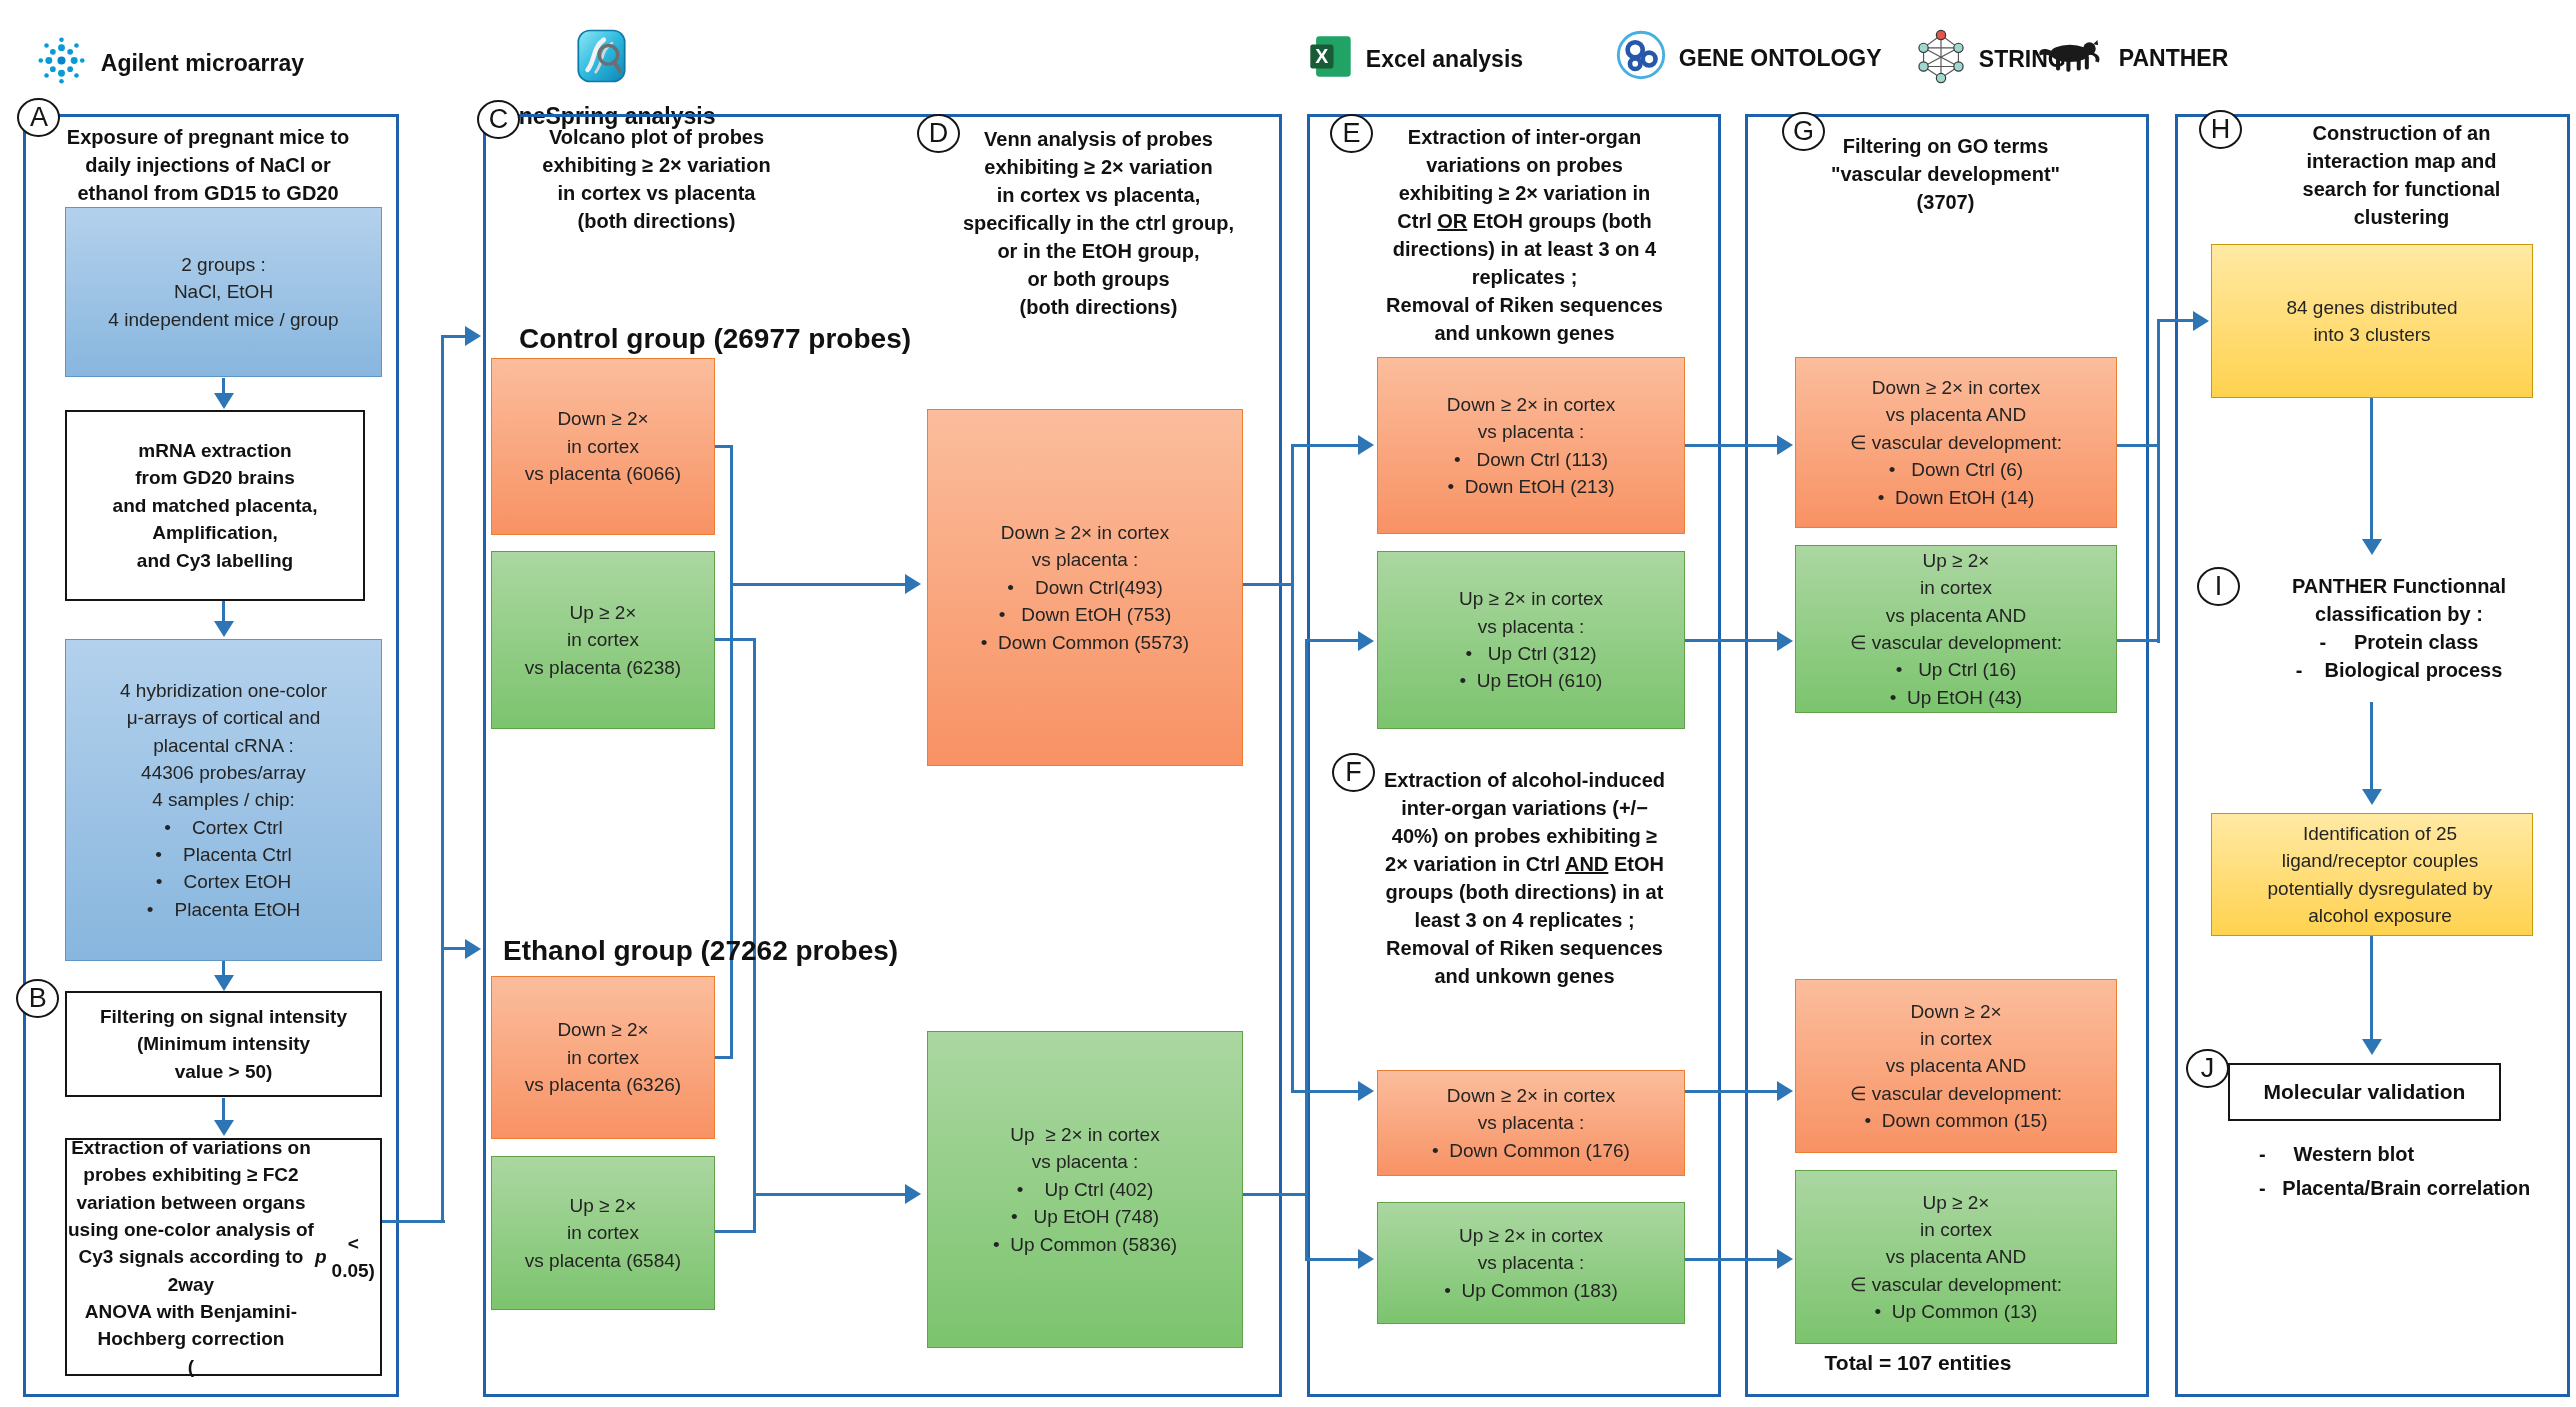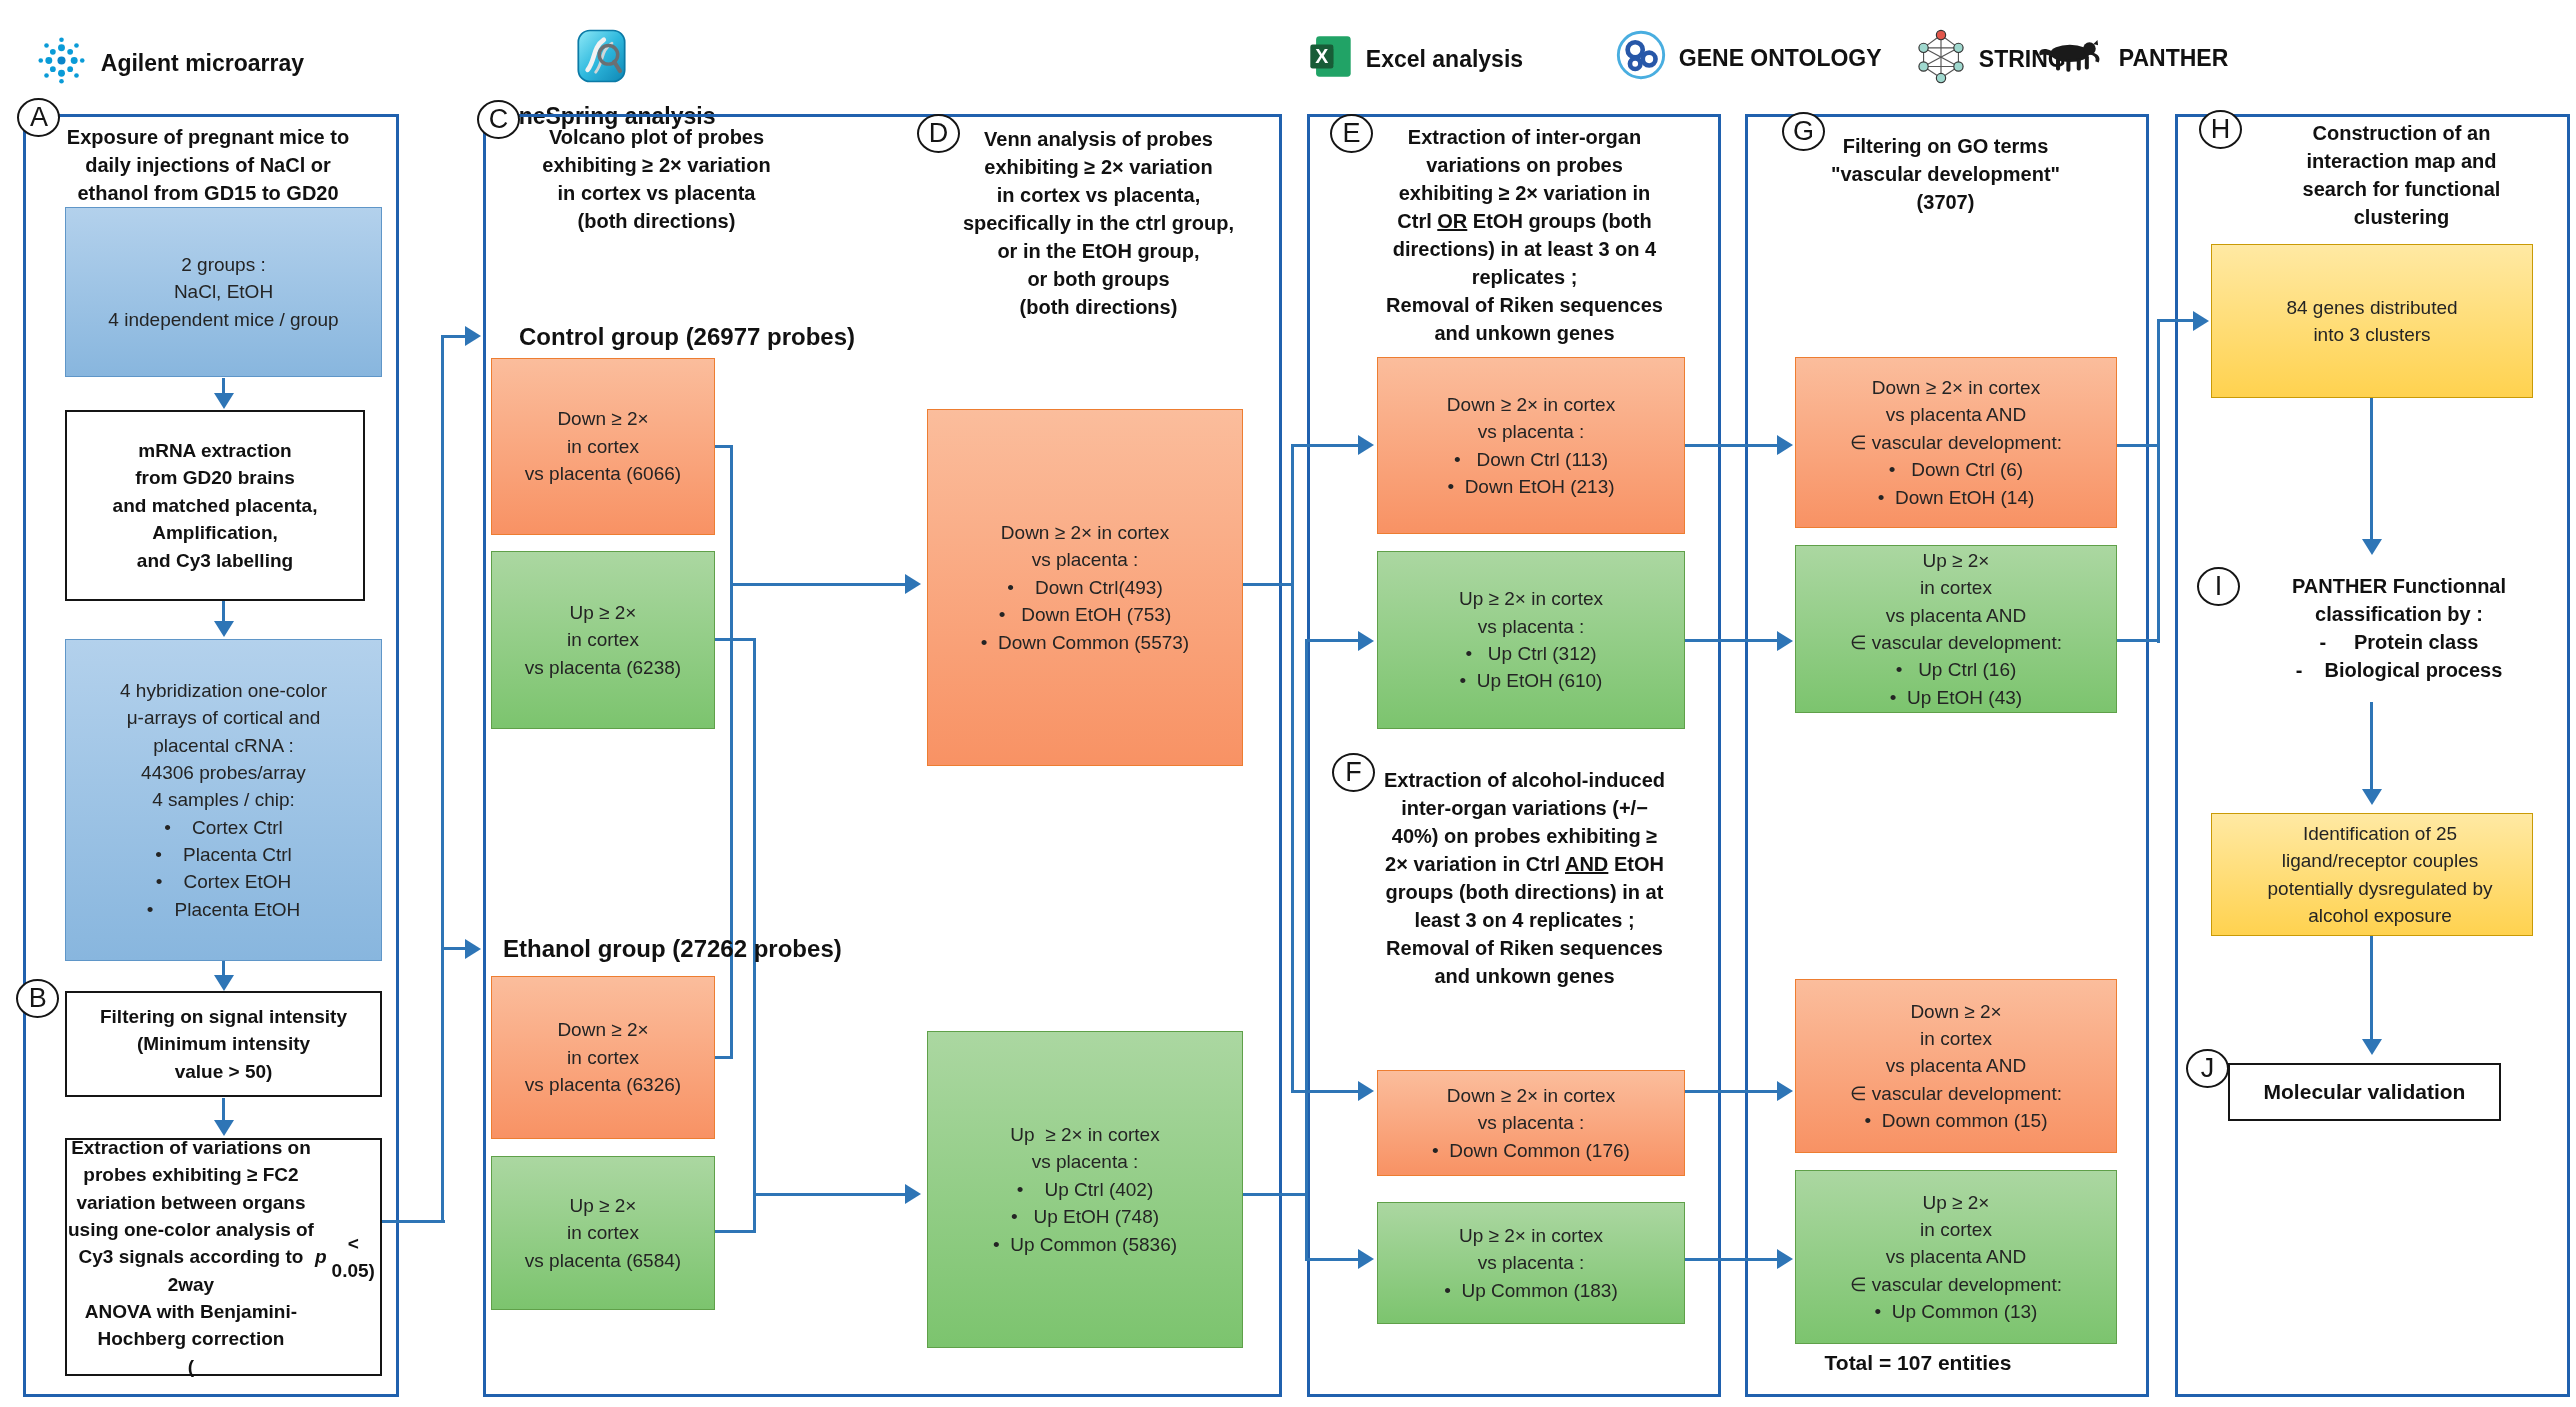--- a/index.html
+++ b/index.html
@@ -6,21 +6,21 @@
   #canvas{position:relative;width:2576px;height:1407px;background:#ffffff;
           font-family:"Liberation Sans",sans-serif;color:#1a1a1a;overflow:hidden;}
   .tool{position:absolute;display:flex;align-items:center;gap:12.8px;
         font-weight:bold;font-size:23px;color:#111;}
   .col{position:absolute;top:114px;height:1283px;border:3.5px solid #2061AE;box-sizing:border-box;}
   .circle{position:absolute;width:43px;height:39px;border-radius:50%;border:2.9px solid #151515;
           background:#fff;display:flex;align-items:center;justify-content:center;
           font-size:27px;color:#151515;z-index:8;box-sizing:border-box;}
   .sec-title{position:absolute;font-weight:bold;font-size:20px;line-height:1.40;
              text-align:center;color:#111;z-index:4;}
-  .group-label{position:absolute;font-weight:bold;font-size:24px;color:#111;z-index:4;}
+  .group-label{position:absolute;font-weight:bold;font-size:28px;color:#111;z-index:4;}
   .box{position:absolute;display:flex;align-items:center;justify-content:center;
        text-align:center;font-size:19px;line-height:1.44;color:#242424;
        box-sizing:border-box;z-index:3;white-space:pre-line;}
   .box.blue{background:linear-gradient(180deg,#B3D1EC,#88B6DE);border:1.7px solid #5F96C8;}
   .box.salmon{background:linear-gradient(180deg,#FBBD9C,#F89264);border:1.7px solid #ED7D31;}
   .box.green{background:linear-gradient(180deg,#ABD7A1,#7CC46E);border:1.7px solid #5FA049;}
   .box.white{background:#fff;border:2.9px solid #151515;font-weight:bold;color:#111;}
   .box.yellow{background:linear-gradient(180deg,#FFE9A3,#FFD24F);border:1.7px solid #C99A06;}
   .hline,.vline{position:absolute;background:#2E75B6;z-index:2;}
   .hline{height:2.9px;}
@@ -271,15 +271,16 @@
 
   <div class="vline" style="left:2370px;top:702px;height:88px;"></div>
   <div class="arr-d" style="left:2362px;top:789px;"></div>
 
   <div class="box yellow" style="left:2211px;top:813px;width:322px;height:123px;padding-left:16px;">Identification of 25<br>ligand/receptor couples<br>potentially dysregulated by<br>alcohol exposure</div>
 
   <div class="vline" style="left:2370px;top:936px;height:105px;"></div>
   <div class="arr-d" style="left:2362px;top:1039px;"></div>
 
   <div class="box white" style="left:2228px;top:1063px;width:273px;height:58px;font-size:21px;">Molecular validation</div>
+  <div class="list-bold" style="left:2259px;top:1137px;">-&nbsp;&nbsp;&nbsp;&nbsp;&nbsp;Western blot<br>-&nbsp;&nbsp;&nbsp;Placenta/Brain correlation</div>
 
 </div>
 
 
 </body></html>

